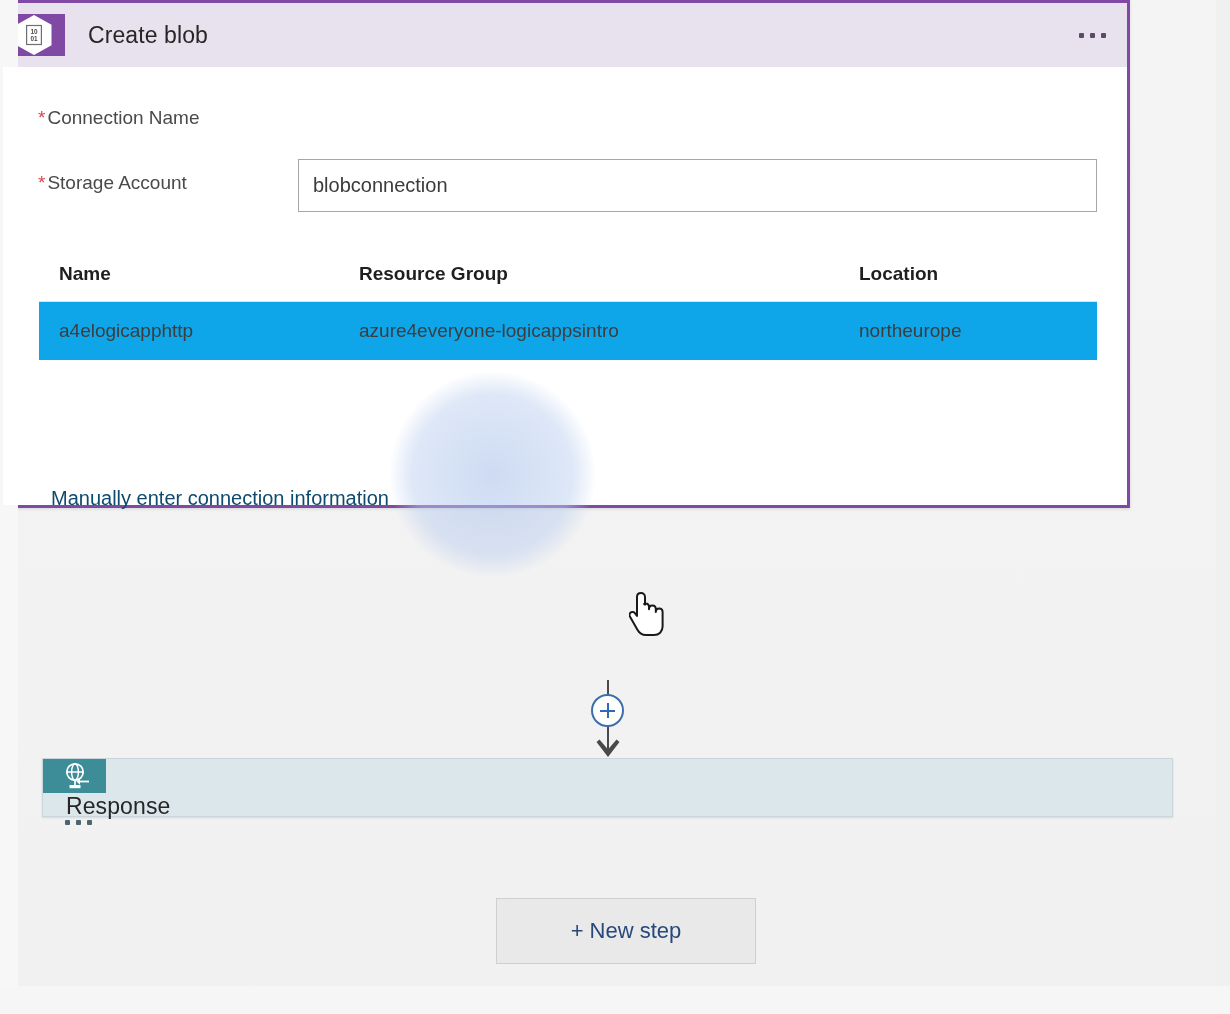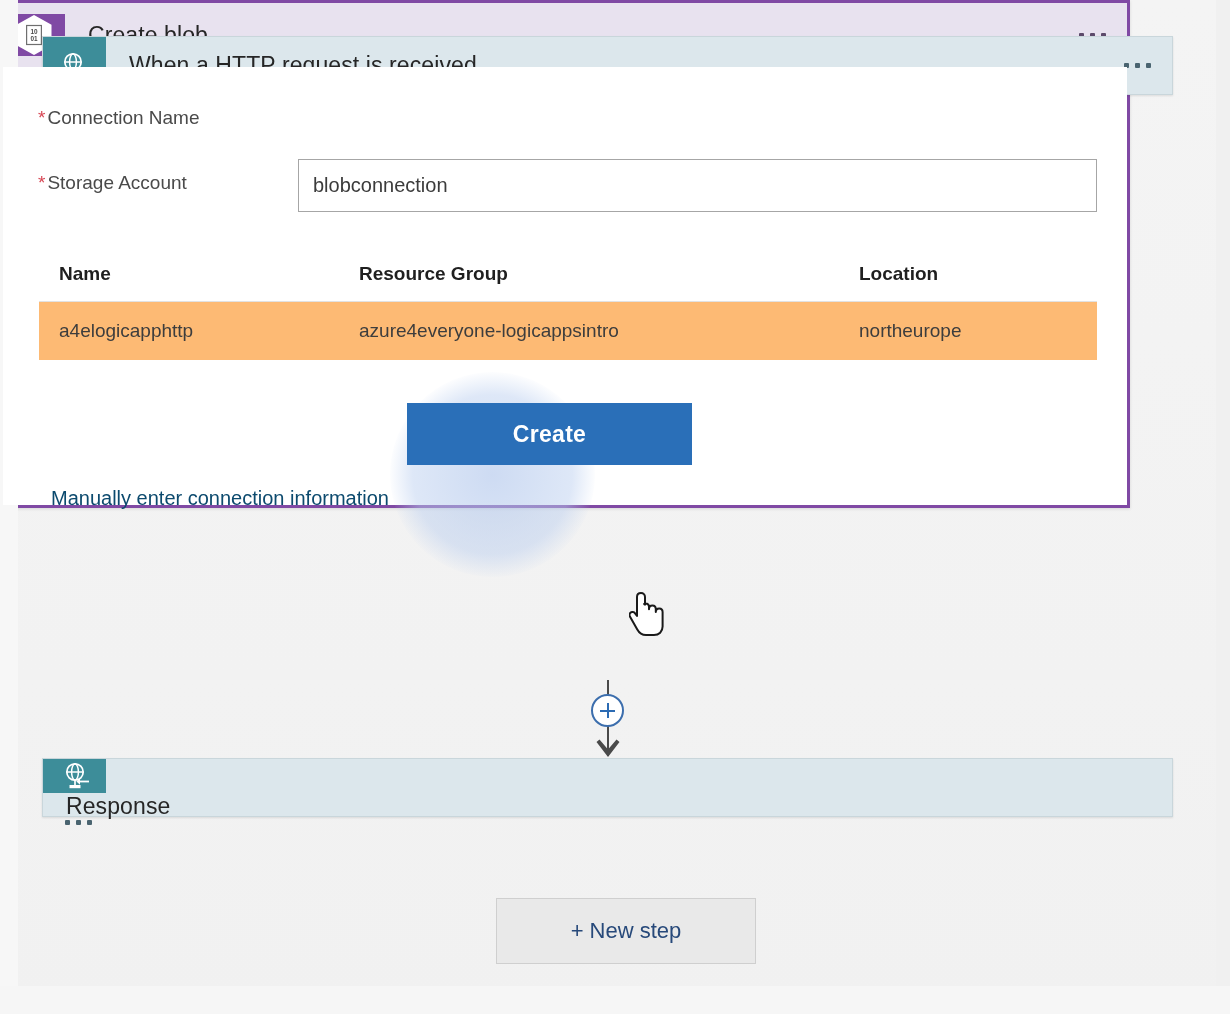--- a/index.html
+++ b/index.html
@@ -179,21 +179,21 @@
     color: #1f1f1f;
     padding: 0 0 16px 0;
     border-bottom: 1px solid #e2e2e2;
   }
   #storage-table td {
     font-size: 19px;
     color: #3d3d3d;
     padding: 18px 0;
   }
   #storage-table tbody tr.selected td {
-    background: #fdba74;
+    background: #0ea5e9;
   }
   #storage-table td:first-child,
   #storage-table th:first-child { padding-left: 20px; }
   .col-name     { width: 300px; }
   .col-rg       { width: 500px; margin-left: 28px; }
   .col-location { width: auto; }
 
   
   #create-ripple {
     position: absolute;
@@ -299,39 +299,20 @@
 </style>
 </head>
 <body>
 
 <div id="designer-canvas">
 
   <div class="canvas-edge-left"></div>
   <div class="canvas-edge-right"></div>
   <div class="canvas-edge-bottom"></div>
 
-  <div class="card card-collapsed" style="left:42px; top:36px; width:1131px;">
-    <div class="card-icon-teal">
-      <svg width="34" height="34" viewBox="0 0 34 34">
-        <circle cx="15" cy="13" r="8.2" fill="none" stroke="#ffffff" stroke-width="1.7"></circle>
-        <ellipse cx="15" cy="13" rx="3.4" ry="8.2" fill="none" stroke="#ffffff" stroke-width="1.5"></ellipse>
-        <line x1="6.8" y1="13" x2="23.2" y2="13" stroke="#ffffff" stroke-width="1.5"></line>
-        <line x1="15" y1="21.2" x2="15" y2="26" stroke="#ffffff" stroke-width="1.7"></line>
-        <rect x="9.5" y="26" width="11" height="3.2" fill="#ffffff"></rect>
-        <line x1="21" y1="22.5" x2="30" y2="22.5" stroke="#ffffff" stroke-width="1.8"></line>
-        <polygon points="30,19.2 33.6,22.5 30,25.8" fill="#ffffff"></polygon>
-      </svg>
-    </div>
-    <div class="card-title">When a HTTP request is received</div>
-    <div class="card-ellipsis">
-      <i></i>
-      <i></i>
-      <i></i>
-    </div>
-  </div>
 
   <div class="connector" style="left:578px; top:96px; height:80px;">
     <div class="conn-line" style="height:76px;"></div>
     <div class="conn-plus" style="top:14px;"></div>
     <div class="conn-arrow" style="top:56px;">
       <svg width="30" height="22" viewBox="0 0 30 22">
         <polygon points="15,21 3.5,6 6.5,3.5 15,13.5 23.5,3.5 26.5,6" fill="#4a4a4a"></polygon>
       </svg>
     </div>
   </div>
@@ -379,21 +360,20 @@
         <tbody>
           <tr class="selected">
             <td>a4elogicapphttp</td>
             <td>azure4everyone-logicappsintro</td>
             <td>northeurope</td>
           </tr>
         </tbody>
       </table>
 
       <div id="create-ripple"></div>
-      <button id="create-button">Create</button>
 
       <a id="manual-link" href="#">Manually enter connection information</a>
 
       <div id="mouse-cursor">
         <svg width="40" height="52" viewBox="0 0 40 52">
           <path d="M12 2 C9.6 2 8 3.7 8 6 L8 25 L6.3 22.6 C5 20.8 2.6 20.5 1.3 21.9
                    C0.2 23.1 0.3 24.6 1.2 26 L8.3 38.5 C10.2 42 13.1 44 17 44
                    L25 44 C30 44 33.6 40.6 33.6 35.6 L33.6 21 C33.6 18.9 32.2 17.4 30.2 17.4
                    C28.2 17.4 26.8 18.9 26.8 21 L26.8 18.2 C26.8 16.1 25.4 14.6 23.4 14.6
                    C21.4 14.6 20 16.1 20 18.2 L20 16 C20 13.9 18.6 12.4 16.6 12.4

